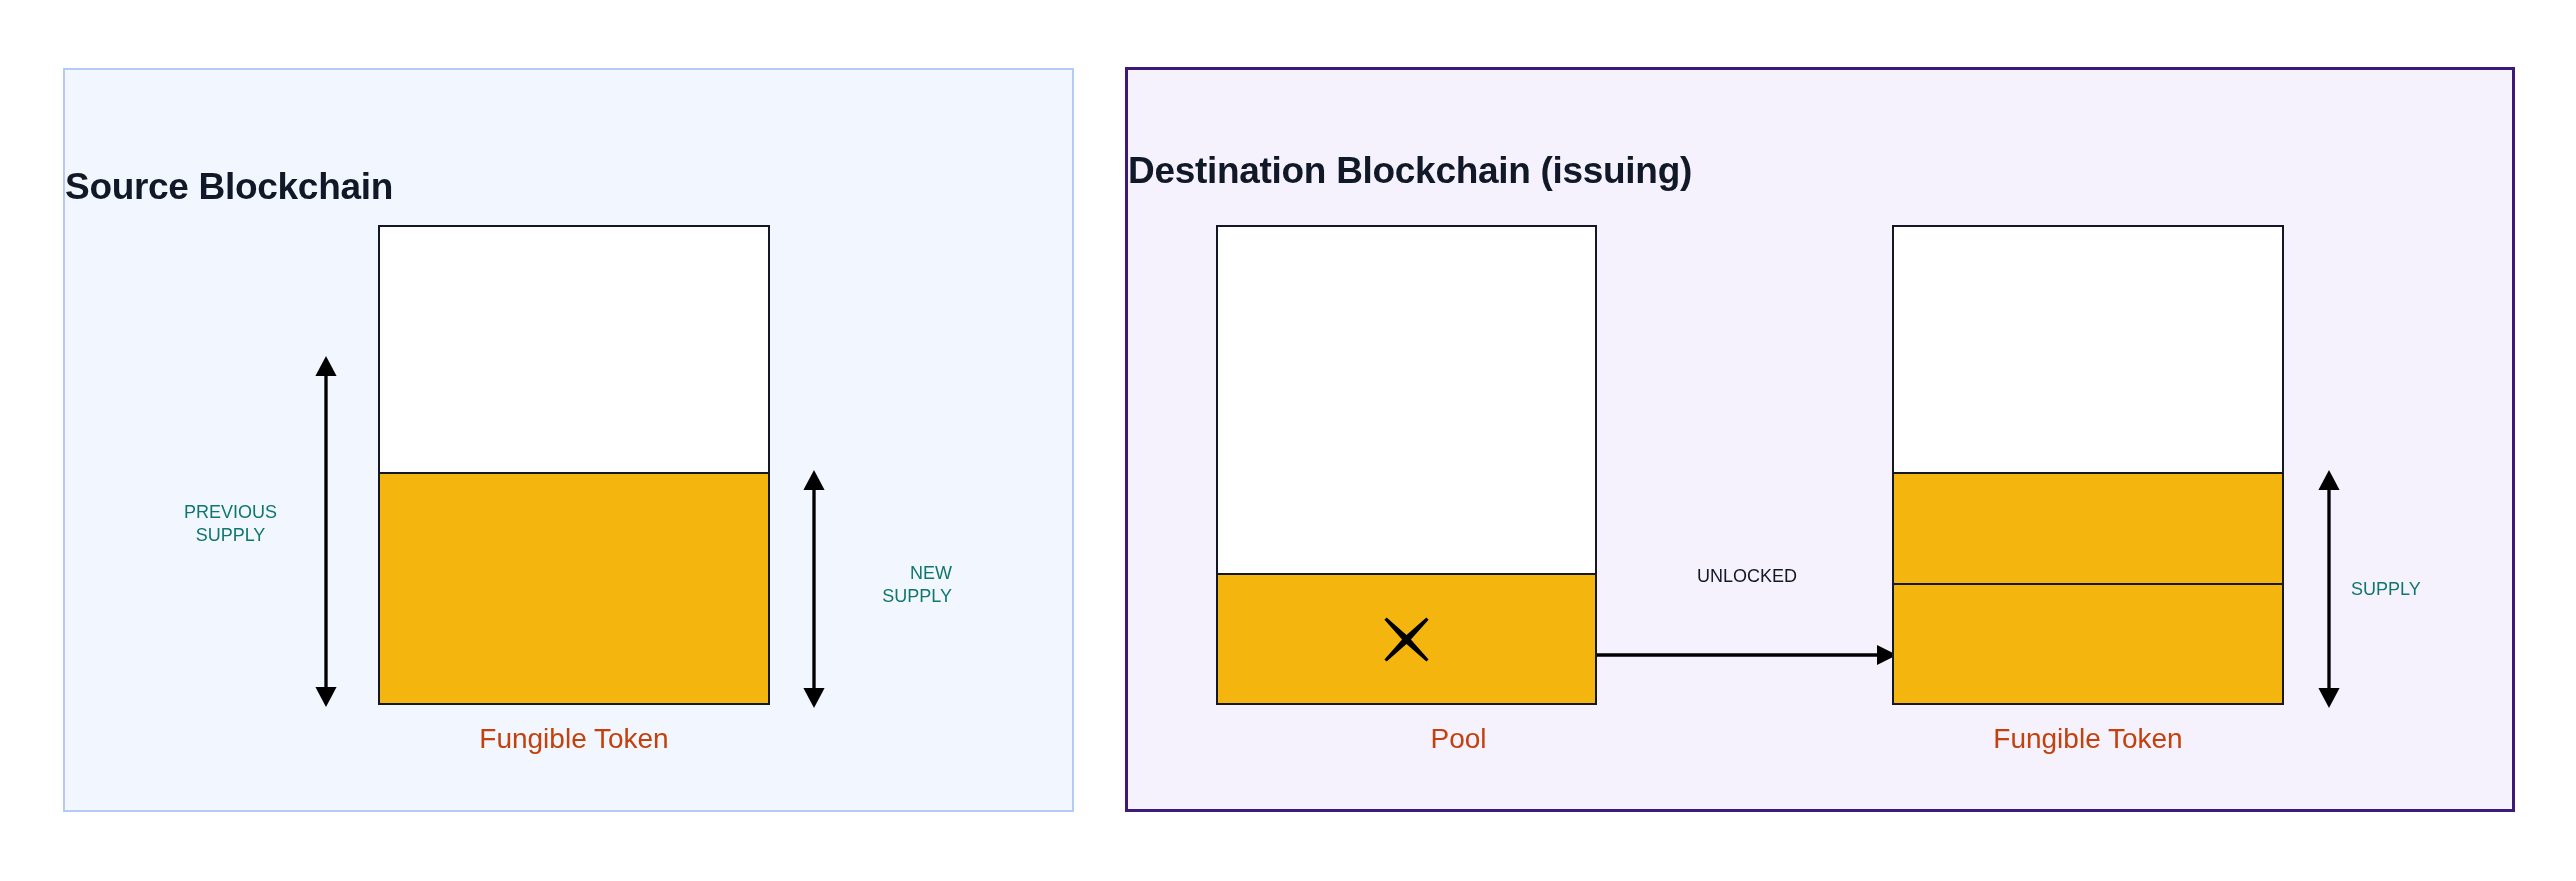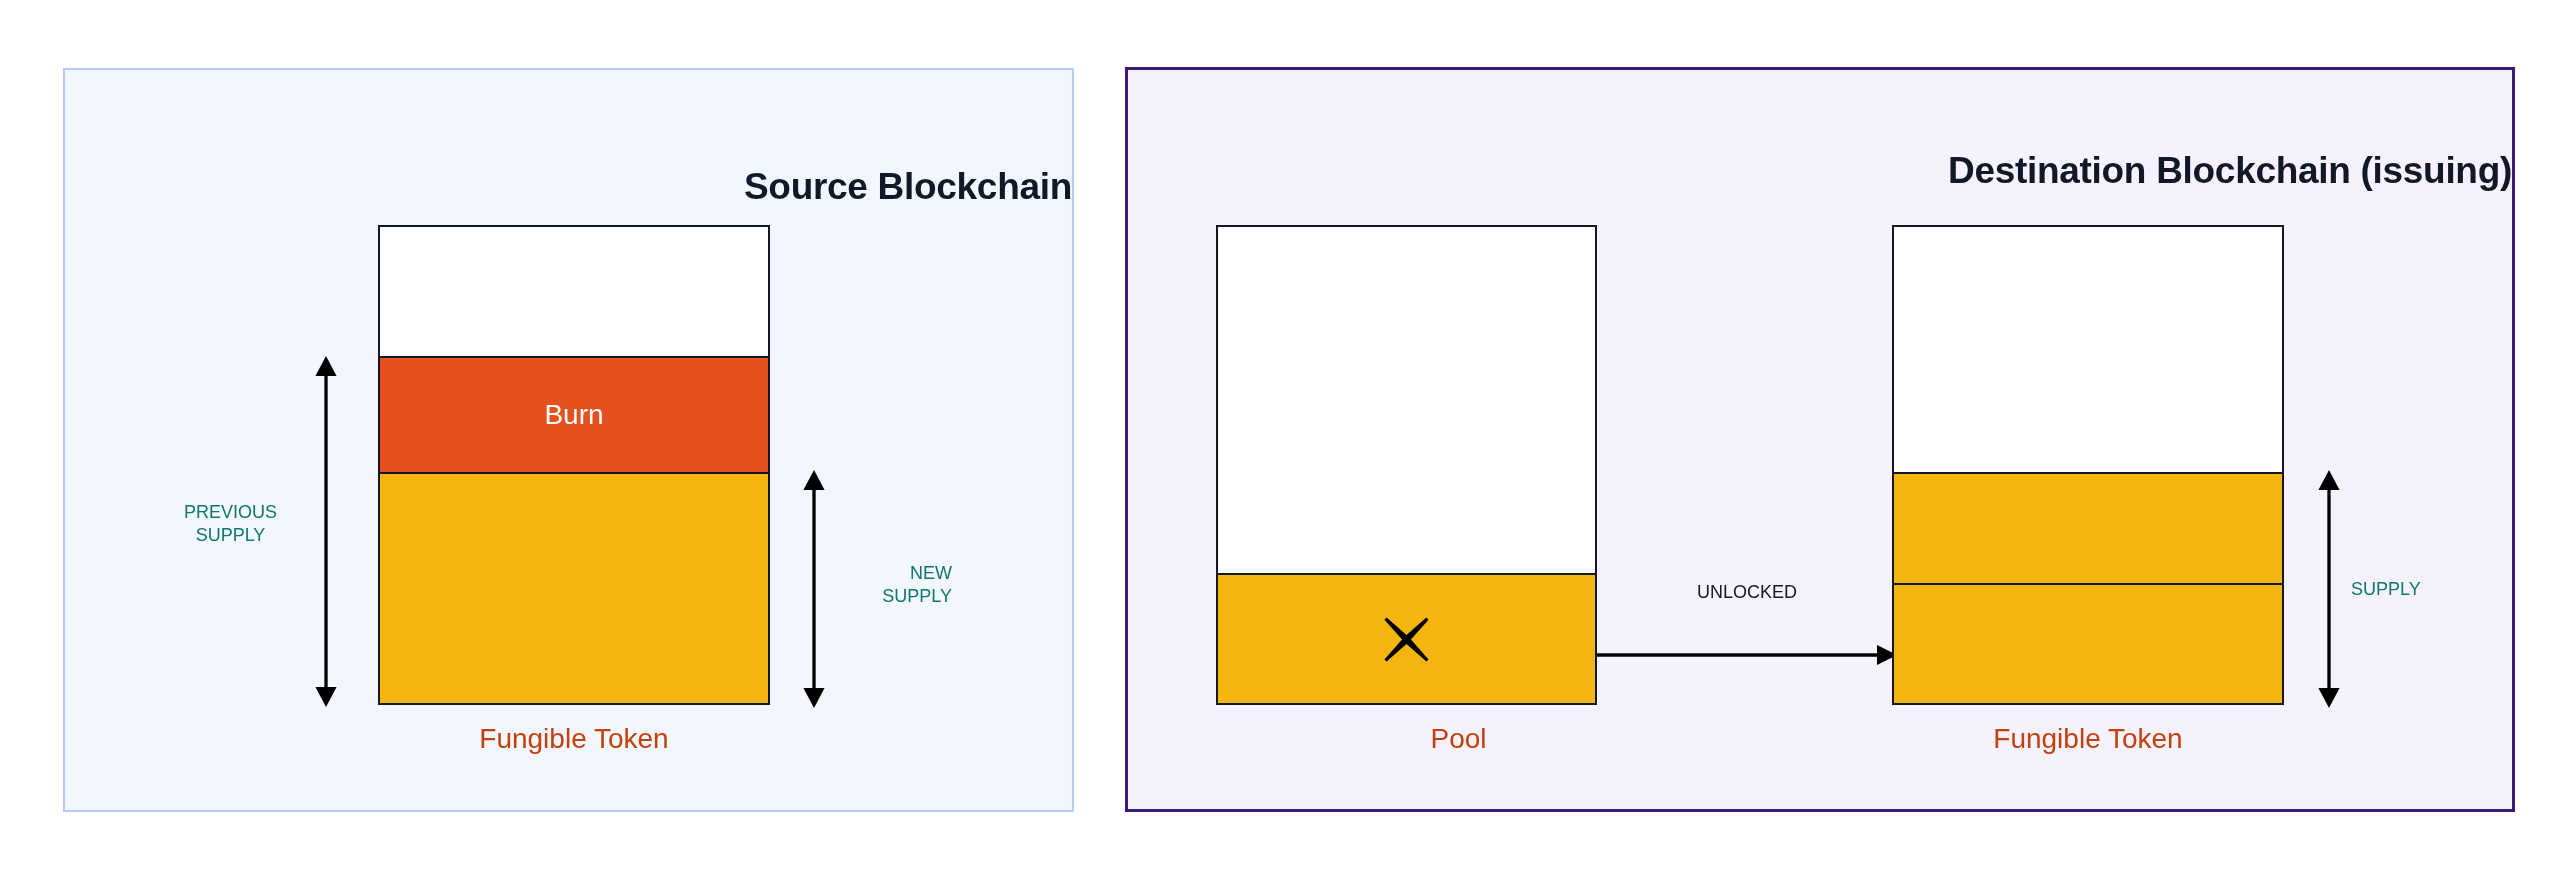--- a/index.html
+++ b/index.html
@@ -33,21 +33,21 @@
     width: 1390px;
     height: 745px;
     background: #F5F2FE;
     border: 3.9px solid #3D1A78;
   }
 
   .panel-title {
     position: absolute;
     top: 97px;
     width: 100%;
-    text-align: right;
+    text-align: left;
     font-size: 37px;
     font-weight: bold;
     color: #111827;
     letter-spacing: -0.3px;
     white-space: nowrap;
   }
   #source-panel .panel-title { top: 96px; }
   #destination-panel .panel-title { top: 80px; }
 
   
@@ -120,23 +120,20 @@
 </style>
 </head>
 <body>
 
 <div class="panel" id="source-panel">
   <div class="panel-title">Source Blockchain</div>
 </div>
 
 <div class="stack-box" style="left:378px; top:225px; width:392px; height:480px;">
   <div class="seg seg-empty"></div>
-  <div class="seg seg-burn" style="height:116px;">
-    <span class="seg-label">Burn</span>
-  </div>
   <div class="seg seg-yellow" style="height:231px;"></div>
 </div>
 
 <div class="box-caption" style="left:378px; top:723px; width:392px;">Fungible Token</div>
 
 <div class="measure" style="left:312px; top:356px;">
   <svg width="28" height="351" viewBox="0 0 50 630" xmlns="http://www.w3.org/2000/svg">
     <line x1="25" y1="16" x2="25" y2="614" stroke="#000000" stroke-width="6"></line>
     <polygon points="25,0 44,36 6,36" fill="#000000"></polygon>
     <polygon points="25,630 44,594 6,594" fill="#000000"></polygon>
@@ -171,21 +168,21 @@
 </div>
 
 <div class="box-caption" style="left:1268px; top:723px; width:381px;">Pool</div>
 
 <div class="flow-arrow" style="left:1597px; top:645px;">
   <svg width="300" height="20" viewBox="0 0 540 36" xmlns="http://www.w3.org/2000/svg">
     <line x1="0" y1="18" x2="508" y2="18" stroke="#000000" stroke-width="6"></line>
     <polygon points="540,18 504,36 504,0" fill="#000000"></polygon>
   </svg>
 </div>
-<div class="flow-label" style="left:1597px; top:582px; width:300px;">UNLOCKED</div>
+<div class="flow-label" style="left:1597px; top:566px; width:300px;">UNLOCKED</div>
 
 <div class="stack-box" style="left:1892px; top:225px; width:392px; height:480px;">
   <div class="seg seg-empty"></div>
   <div class="seg seg-yellow" style="height:111px;"></div>
   <div class="seg seg-yellow" style="height:120px;"></div>
 </div>
 
 <div class="box-caption" style="left:1892px; top:723px; width:392px;">Fungible Token</div>
 
 <div class="measure" style="left:2315px; top:470px;">

